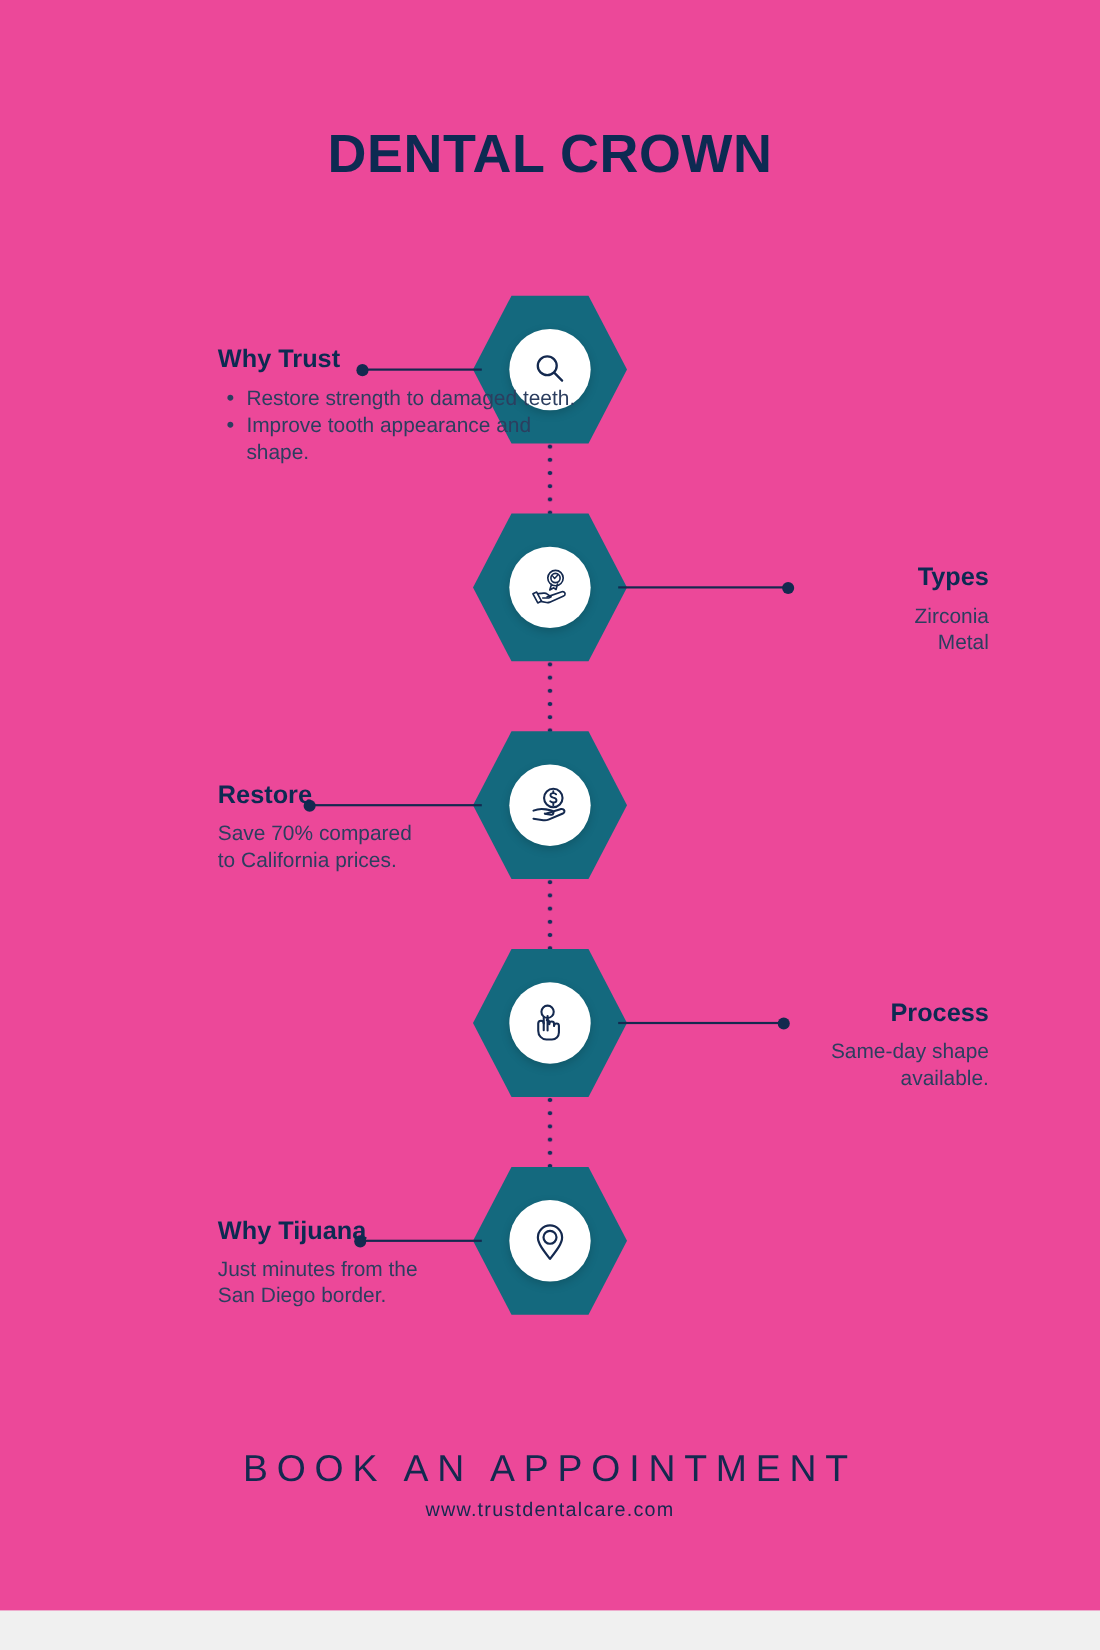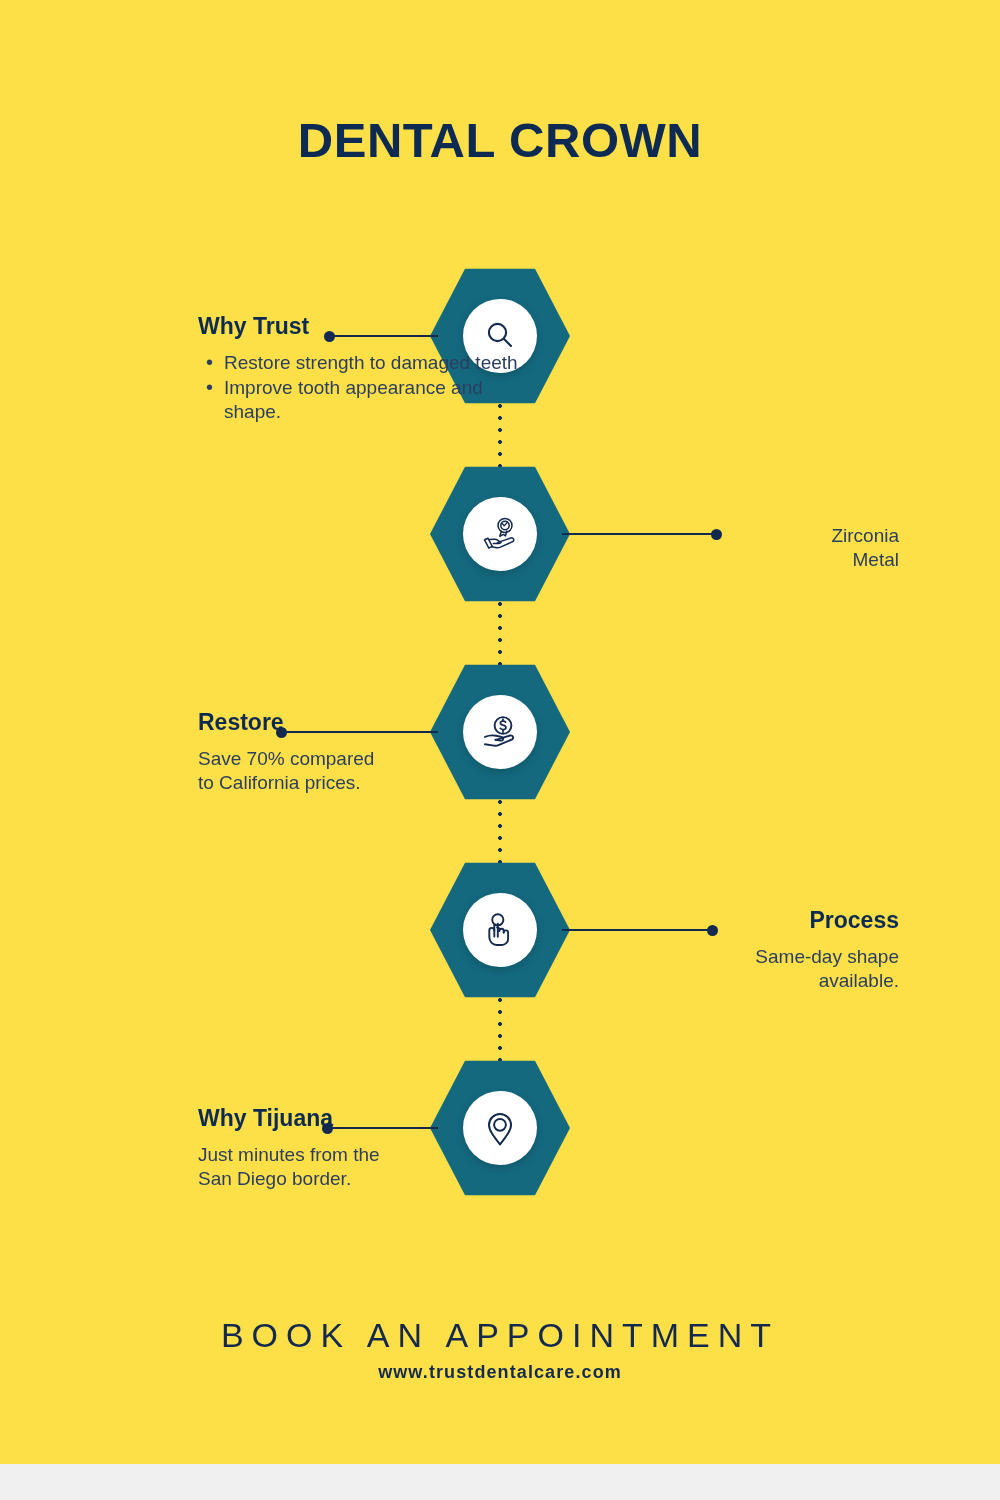--- a/index.html
+++ b/index.html
@@ -2,21 +2,21 @@
 <html><head>
 <meta charset="utf-8">
 <style>
   * { margin:0; padding:0; box-sizing:border-box; }
   html, body {
     width:1000px; height:1500px;
     background:#f0f0f0;
     font-family:"Liberation Sans", sans-serif;
     overflow:hidden;
   }
-  #page { position:relative; width:1000px; height:1464px; background:#fde047; }
+  #page { position:relative; width:1000px; height:1464px; background:#ec4899; }
 
   
   .title {
     position:absolute; top:112px; left:0; width:1000px;
     text-align:center;
     font-size:49px; font-weight:bold; letter-spacing:0.5px;
     color:#0d2a52;
   }
 
   
@@ -82,21 +82,21 @@
   }
   .block .line { display:block; }
 
   
   .footer-cta {
     position:absolute; top:1316px; left:0; width:1000px; text-align:center;
     font-size:34px; letter-spacing:8px; color:#14294f; font-weight:400;
   }
   .footer-url {
     position:absolute; top:1362px; left:0; width:1000px; text-align:center;
-    font-size:18px; letter-spacing:1.1px; color:#14294f; font-weight:bold;
+    font-size:18px; letter-spacing:1.1px; color:#14294f; font-weight:normal;
   }
 </style>
 </head>
 <body>
 
 <div id="page">
 
   <div class="title">DENTAL CROWN</div>
 
   <div class="spine" id="spine">
@@ -188,20 +188,21 @@
       <div class="block left" style="top: 314px; left: 150px; width: 330px;">
         <h2>Why Trust</h2>
         <div class="body">
           <ul>
             <li>Restore strength to damaged teeth.</li>
             <li>Improve tooth appearance and shape.</li>
           </ul>
         </div>
       </div>
       <div class="block right" style="top: 512px; left: 521px; width: 330px;">
+        <h2>Types</h2>
         <div class="body">
           <span class="line">Zirconia</span>
           <span class="line">Metal</span>
         </div>
       </div>
       <div class="block left" style="top: 710px; left: 150px; width: 330px;">
         <h2>Restore</h2>
         <div class="body">
           <span class="line">Save 70% compared</span>
           <span class="line">to California prices.</span>

